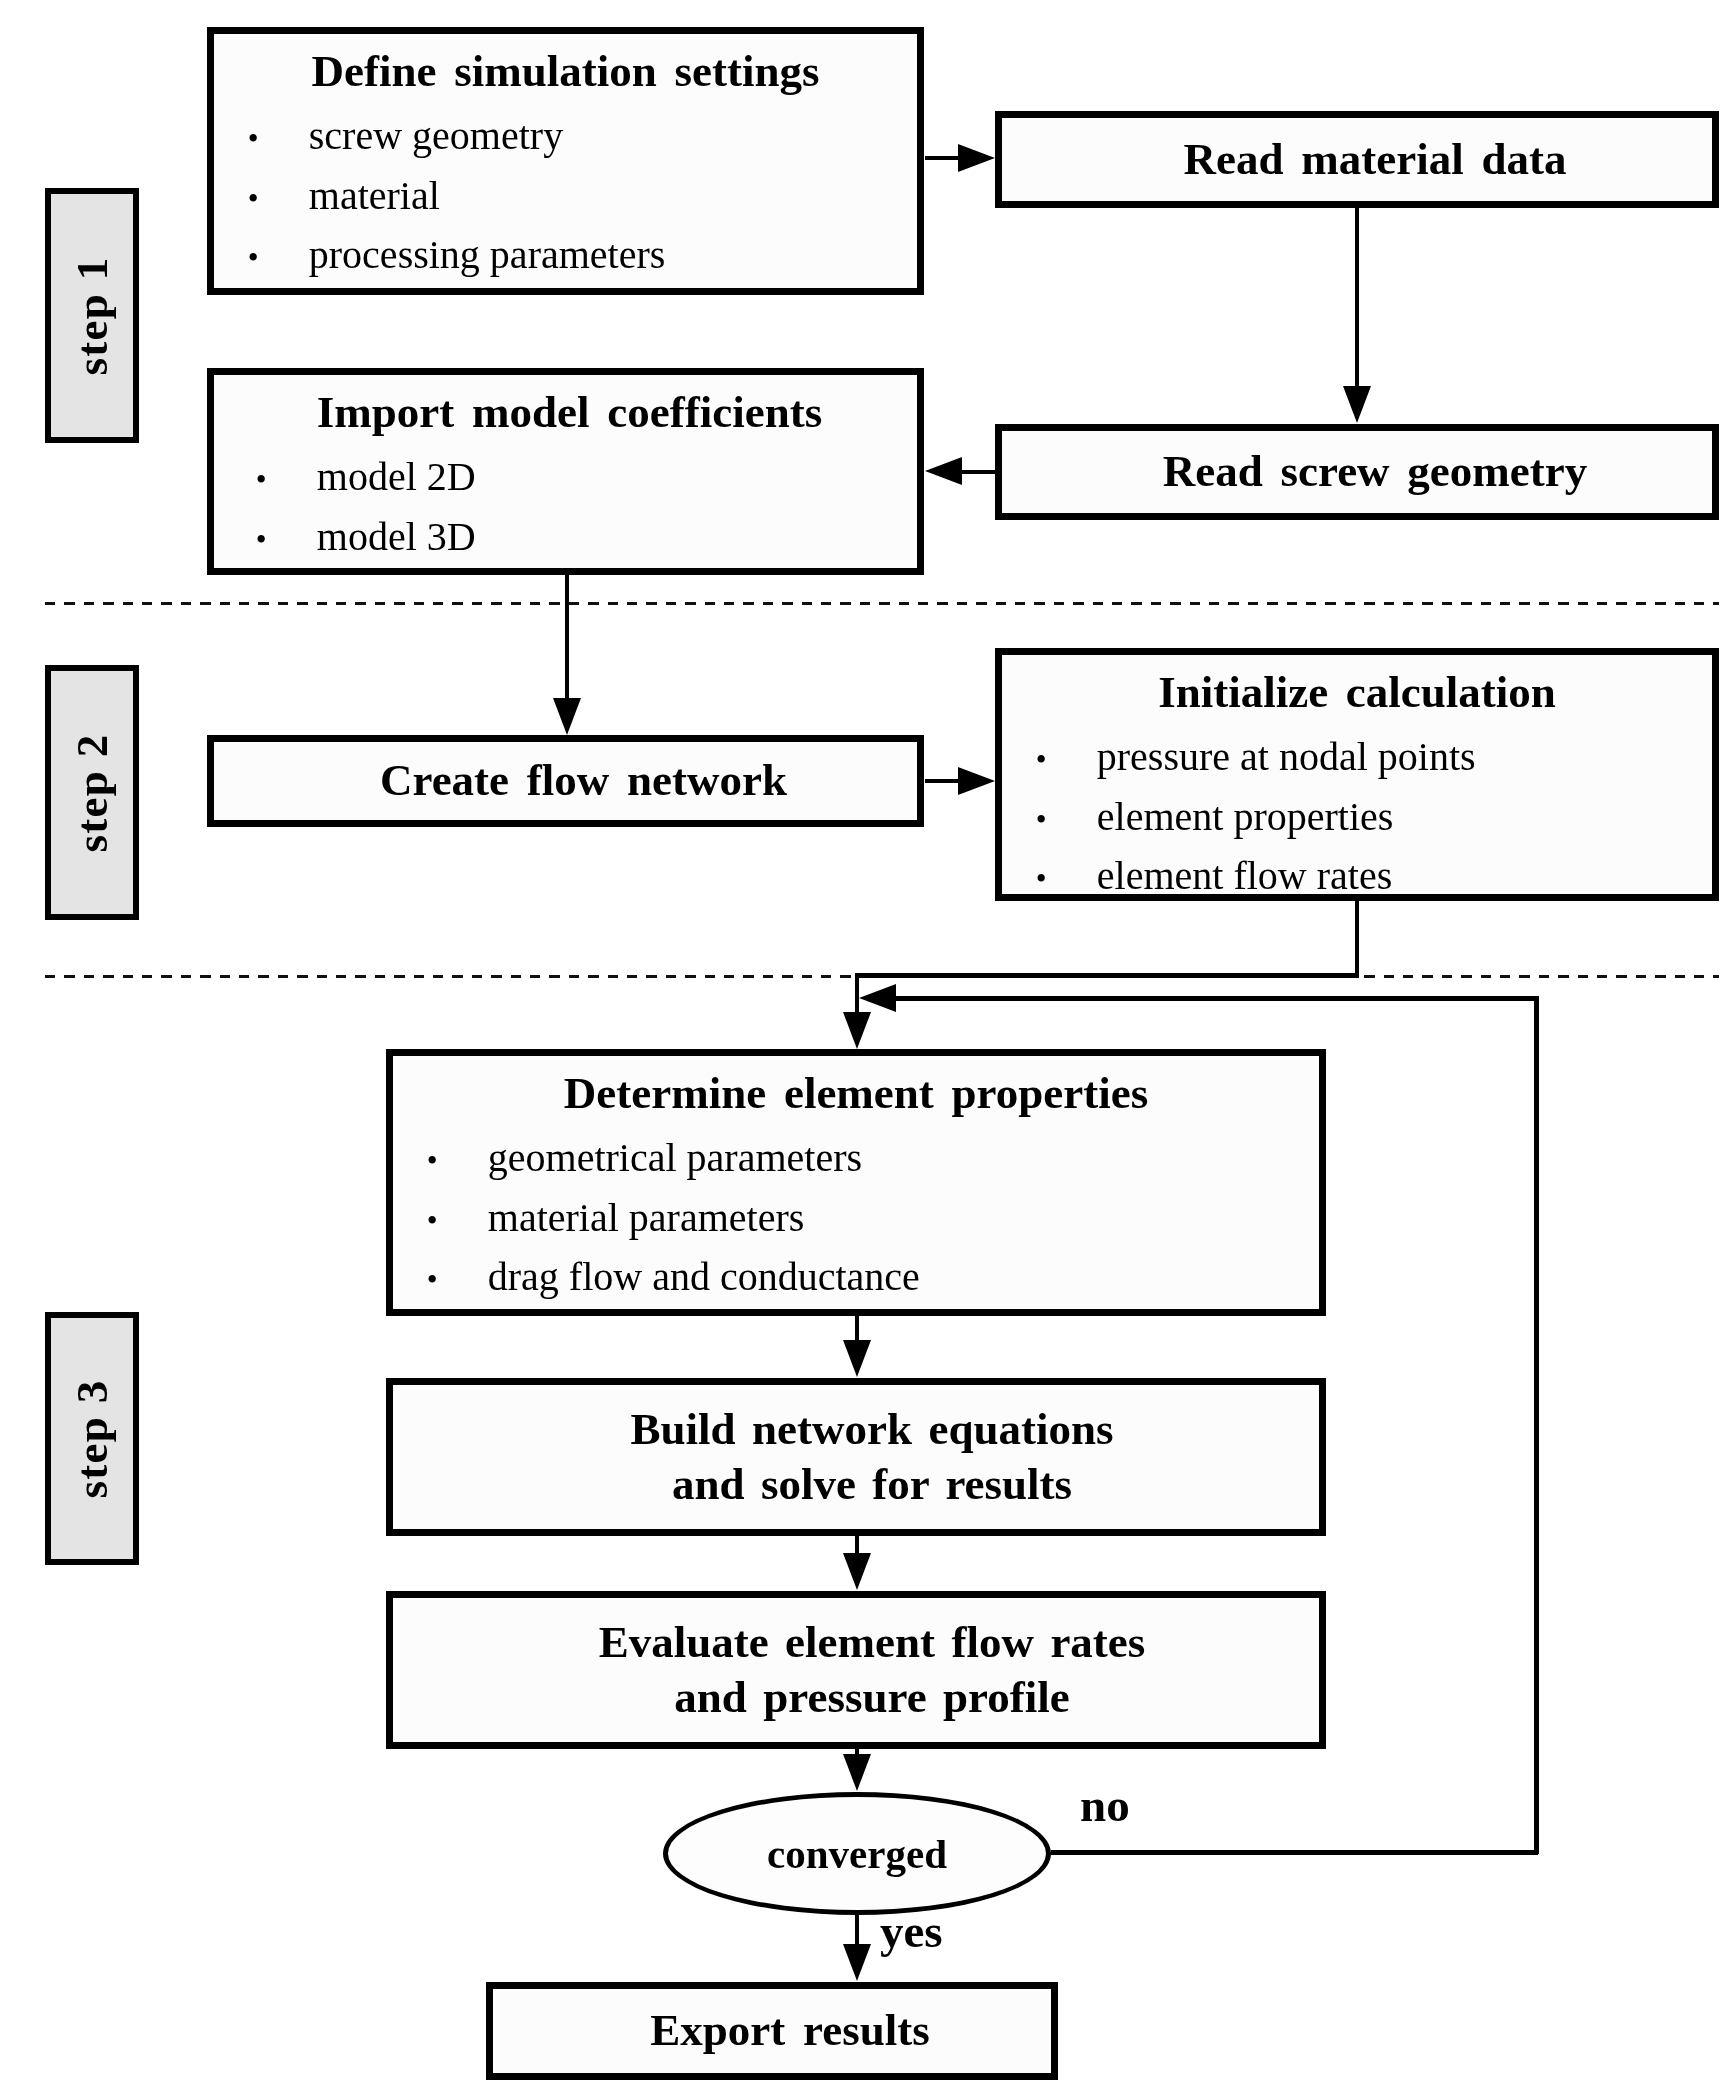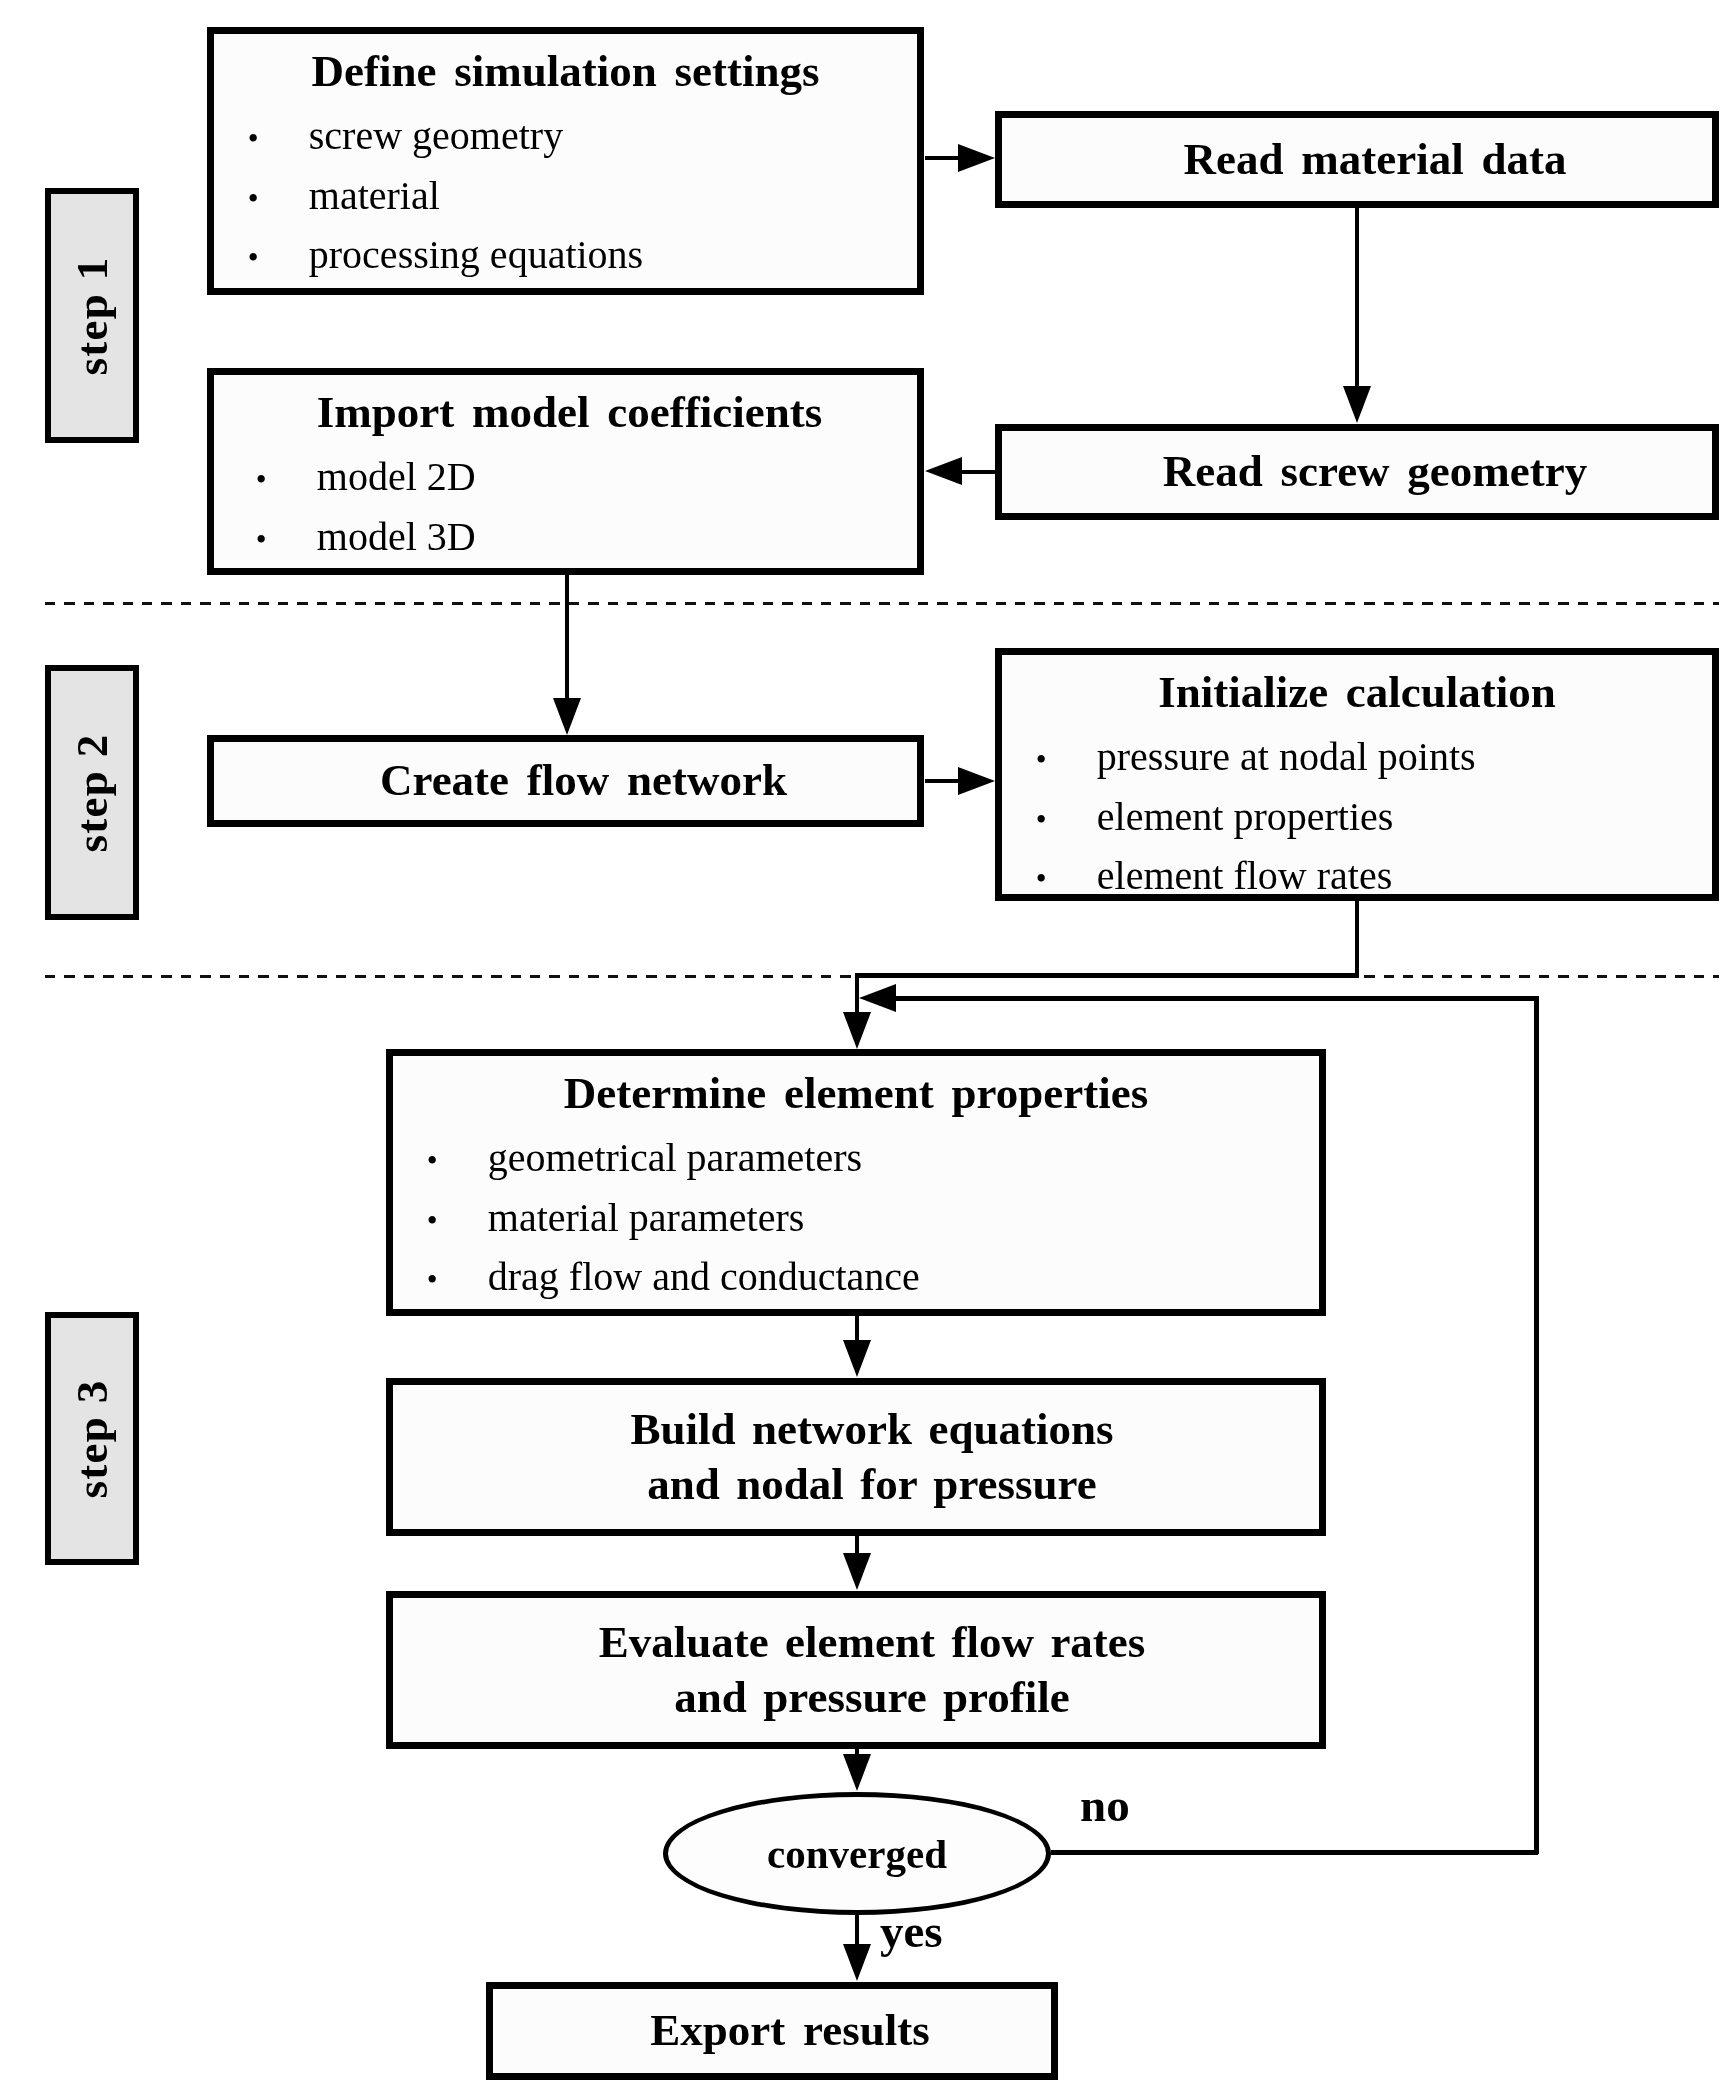--- a/index.html
+++ b/index.html
@@ -163,21 +163,21 @@
       <li>
           <span class="bm">•</span>
           <span>screw geometry</span>
         </li>
       <li>
           <span class="bm">•</span>
           <span>material</span>
         </li>
       <li>
           <span class="bm">•</span>
-          <span>processing equations</span>
+          <span>processing parameters</span>
         </li>
     </ul>
   </div>
 
   <div class="node box-readmat">
     <div class="node-title center-v">Read material data</div>
   </div>
 
   <div class="node box-import">
     <div class="node-title">Import model coefficients</div>
@@ -233,21 +233,21 @@
       <li>
           <span class="bm">•</span>
           <span>drag flow and conductance</span>
         </li>
     </ul>
   </div>
 
   <div class="node box-build">
     <div class="two-line">
       <span>Build network equations</span>
-      <span>and nodal for pressure</span>
+      <span>and solve for results</span>
     </div>
   </div>
 
   <div class="node box-evaluate">
     <div class="two-line">
       <span>Evaluate element flow rates</span>
       <span>and pressure profile</span>
     </div>
   </div>
 

